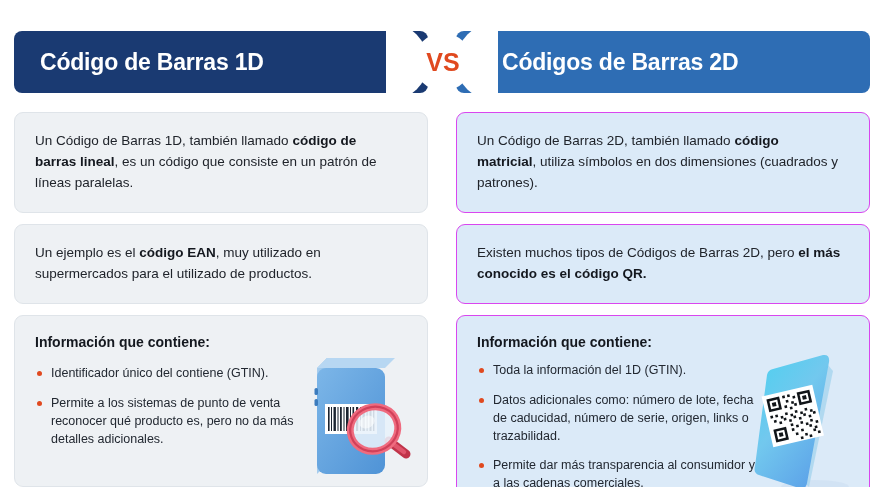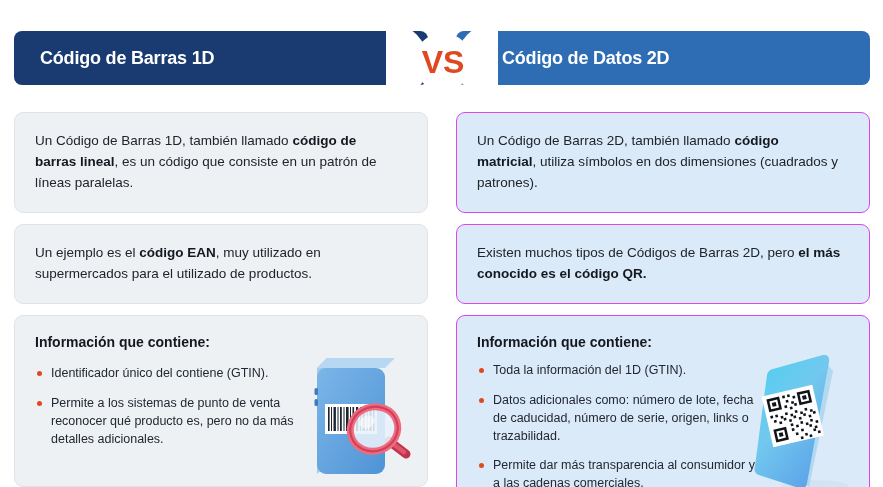--- a/index.html
+++ b/index.html
@@ -8,25 +8,25 @@
     background: #ffffff;
     font-family: "Liberation Sans", sans-serif;
     overflow: hidden;
   }
   .page { position: relative; width: 883px; height: 487px; background: #ffffff; }
 
   
   .header-row { position: absolute; left: 0; top: 31px; width: 883px; height: 62px; }
 
   .hdr {
-    position: absolute; top: 0; height: 54px;
+    position: absolute; top: 0; height: 62px;
     border-radius: 8px;
     display: flex; align-items: center;
     color: #ffffff;
-    font-size: 18px; font-weight: bold;
+    font-size: 23px; font-weight: bold;
     letter-spacing: -0.2px;
   }
   .hdr-left {
     left: 14px; width: 414px;
     background: #1a3a72;
     justify-content: flex-start; padding-left: 26px;
   }
   .hdr-right {
     left: 456px; width: 414px;
     background: #2e6db4;
@@ -40,21 +40,21 @@
   }
   .notch-l { left: 386px; border-radius: 0 42px 42px 0; }
   .notch-r { left: 456px; border-radius: 42px 0 0 42px; }
 
   .vs-badge {
     position: absolute; left: 414px; top: 50%;
     transform: translateY(-50%);
     width: 58px; height: 58px; border-radius: 50%;
     background: #ffffff;
     display: flex; align-items: center; justify-content: center;
-    color: #e0491f; font-size: 32px; font-weight: bold;
+    color: #e0491f; font-size: 25px; font-weight: bold;
     letter-spacing: 0px;
   }
 
   
   .cols { position: absolute; left: 0; top: 112px; width: 883px; }
   .col { position: absolute; top: 0; width: 414px; }
   .col-left { left: 14px; }
   .col-right { left: 456px; }
 
   .card {
@@ -115,21 +115,21 @@
 
 <div class="page">
 
   <div class="header-row">
 
     <div class="hdr hdr-left">
       <span>Código de Barras 1D</span>
     </div>
 
     <div class="hdr hdr-right">
-      <span>Código de Datos 2D</span>
+      <span>Códigos de Barras 2D</span>
     </div>
 
     <div class="notch notch-l"></div>
     <div class="notch notch-r"></div>
 
     <div class="vs-badge">
       <span>VS</span>
     </div>
   </div>
 

